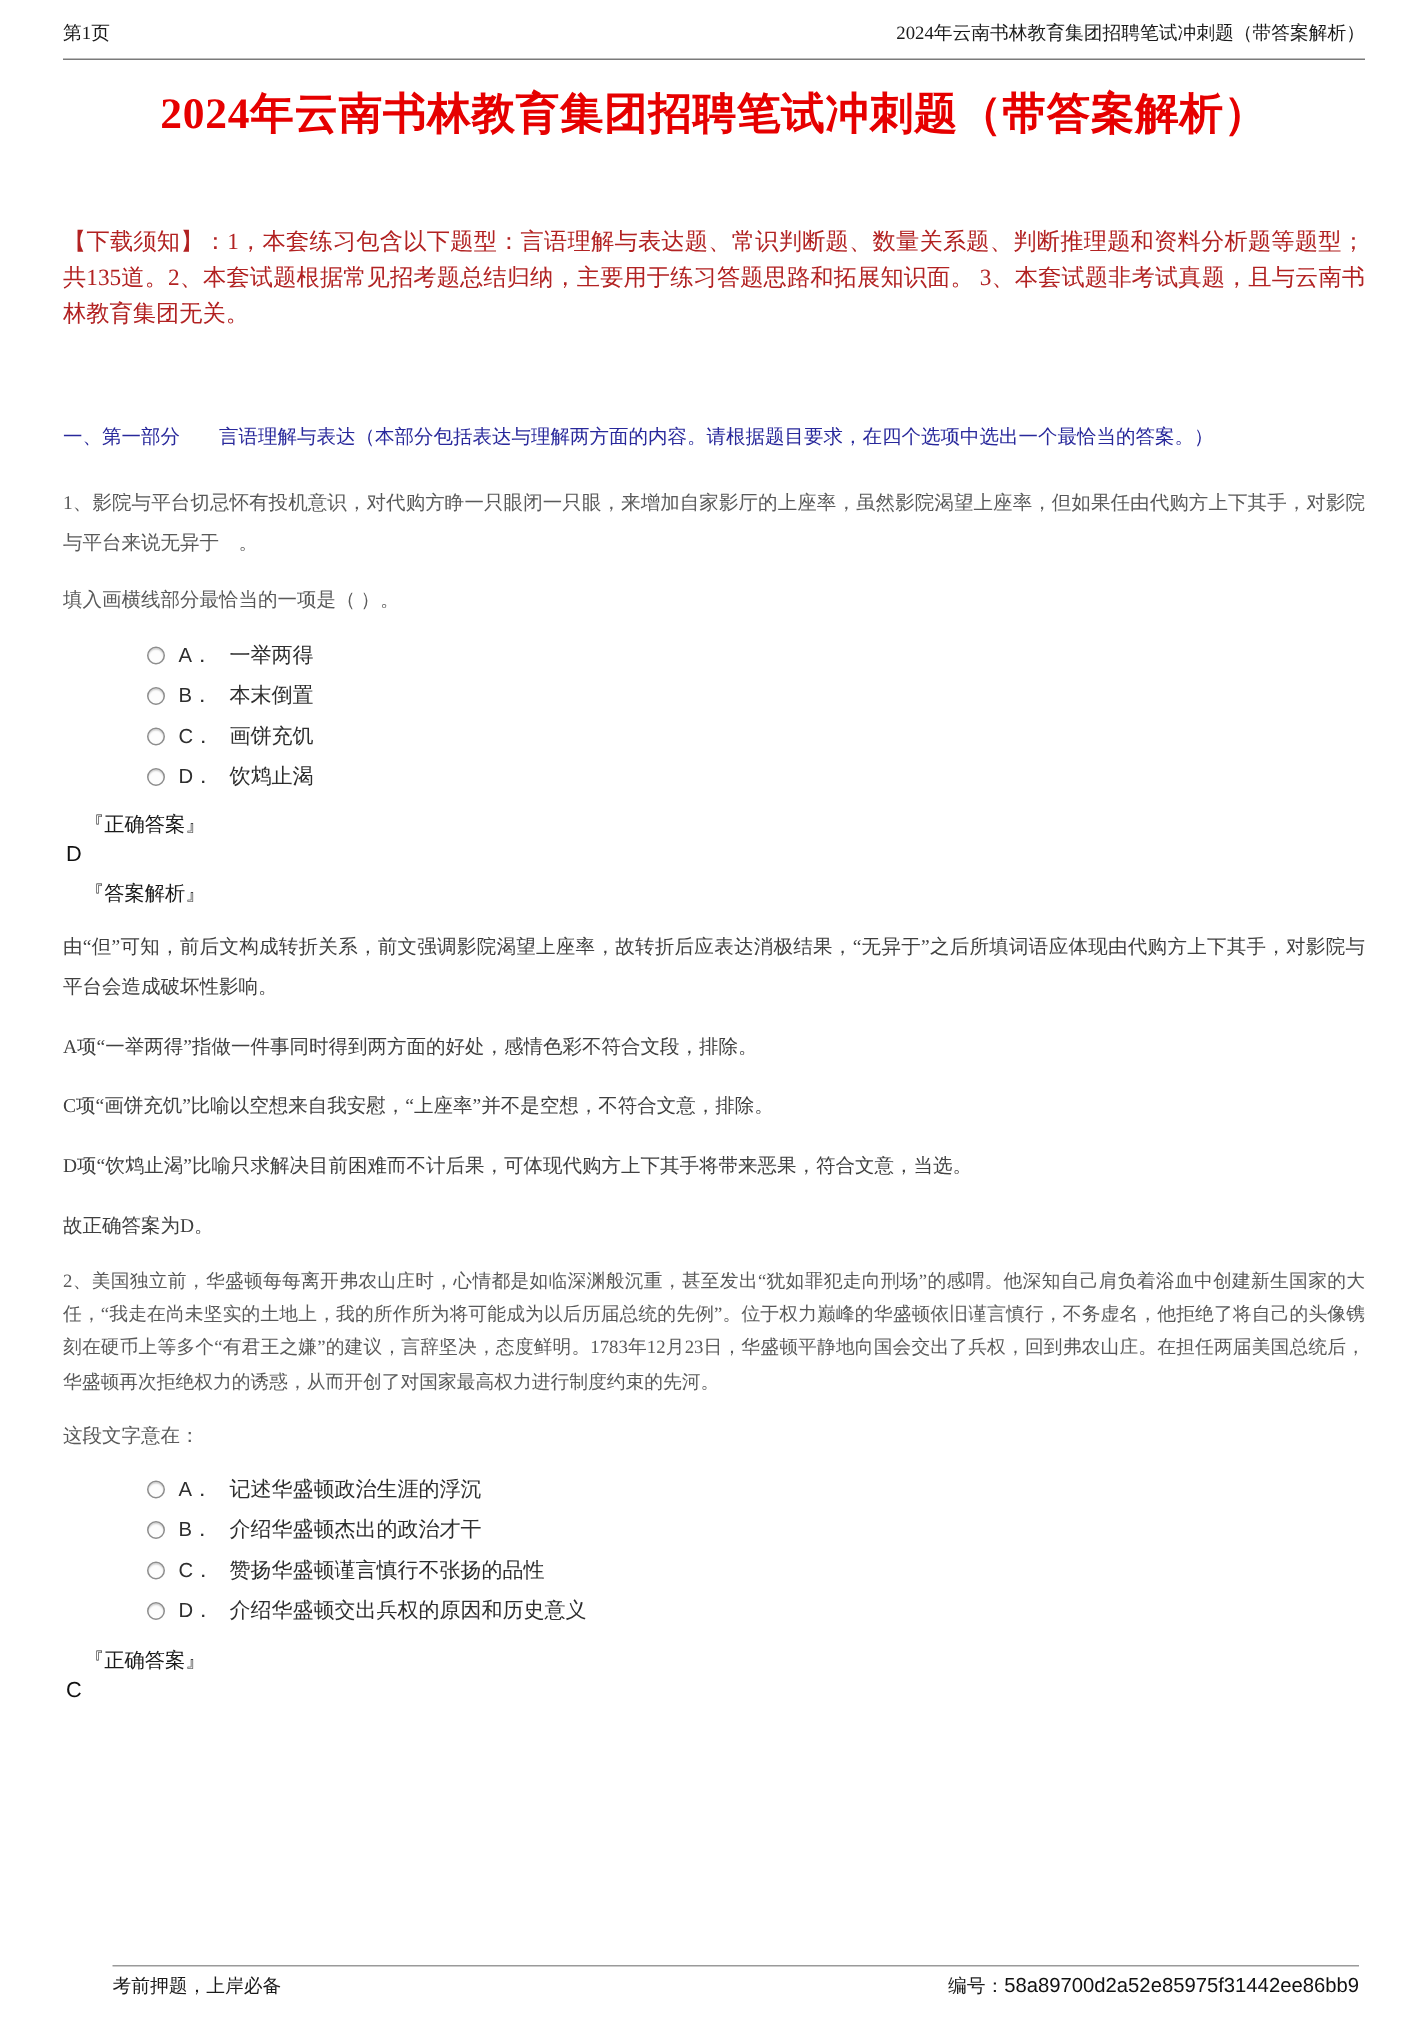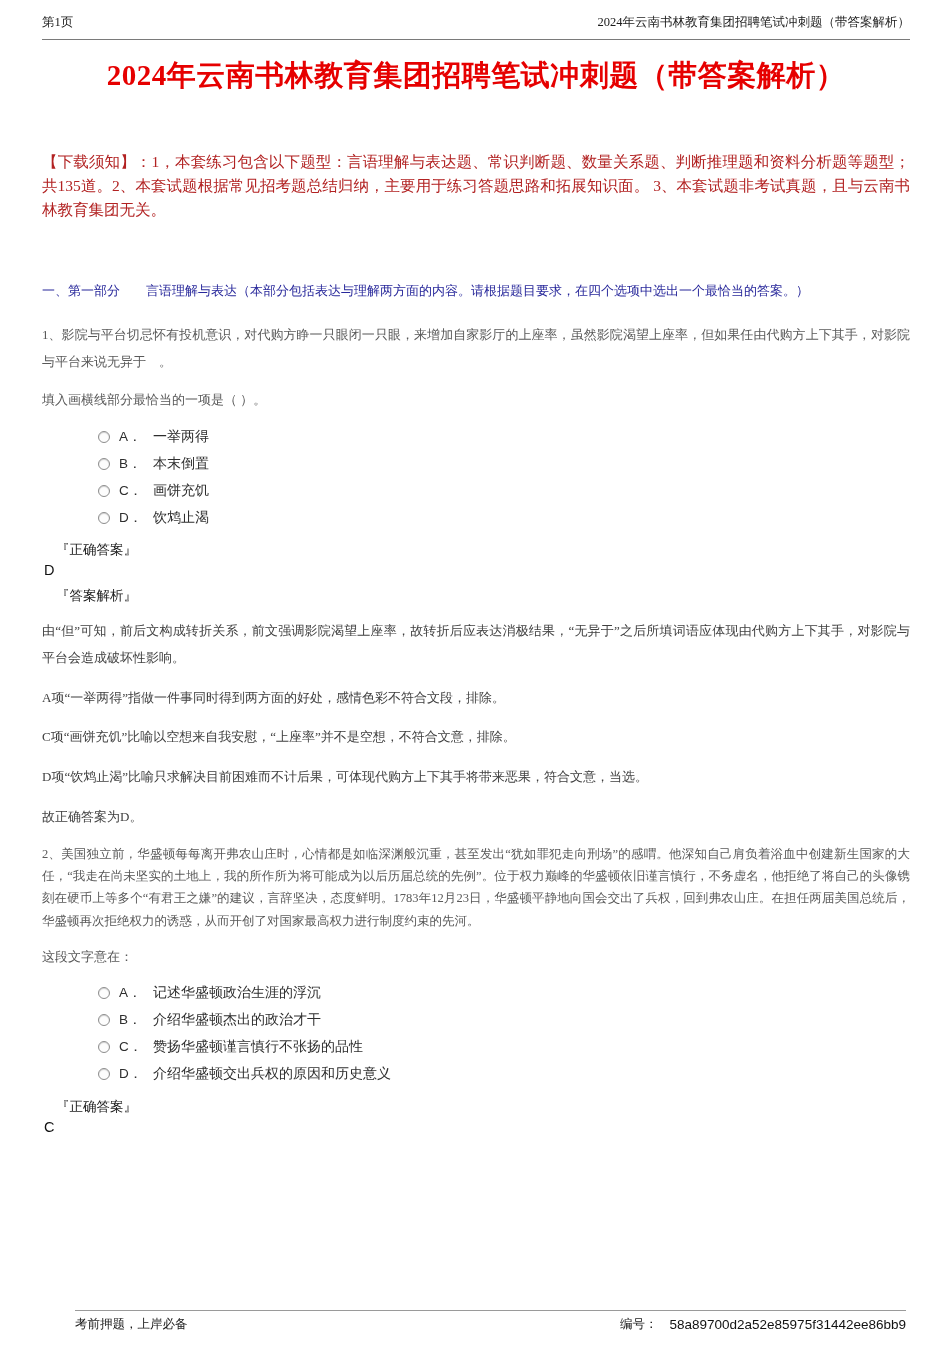--- a/index.html
+++ b/index.html
@@ -66,21 +66,21 @@
     margin:13px 0 0 0;text-align:justify;
   }
 
   
   .runfoot{
     position:absolute;left:42px;right:44px;bottom:12px;
     border-top:1px solid #9a9a9a;padding-top:5px;
     display:flex;justify-content:space-between;align-items:flex-start;
     font-size:12.5px;color:#1a1a1a;margin-left:33px;
   }
-  .foot-code{display:flex;align-items:center;gap:12px;}
+  .foot-code{display:flex;}
   .foot-code .code{
     font-family:"Liberation Sans","DejaVu Sans",sans-serif;
     font-size:13.5px;color:#111;
   }
 </style>
 </head>
 <body>
 
 <div class="page">
 

